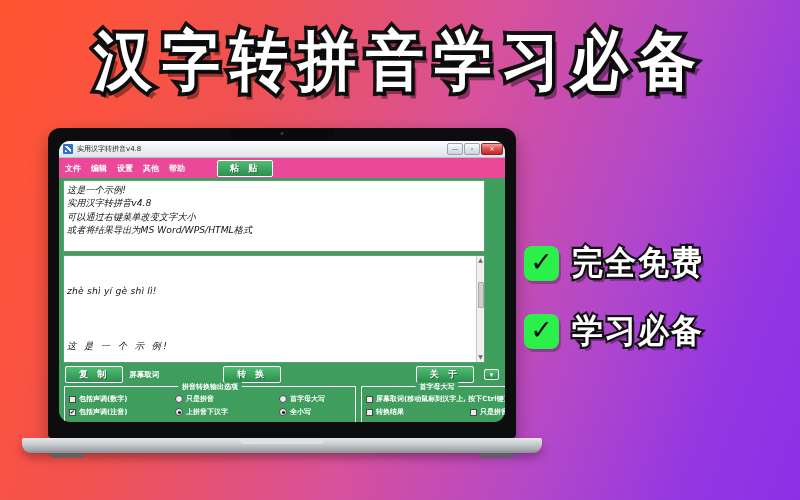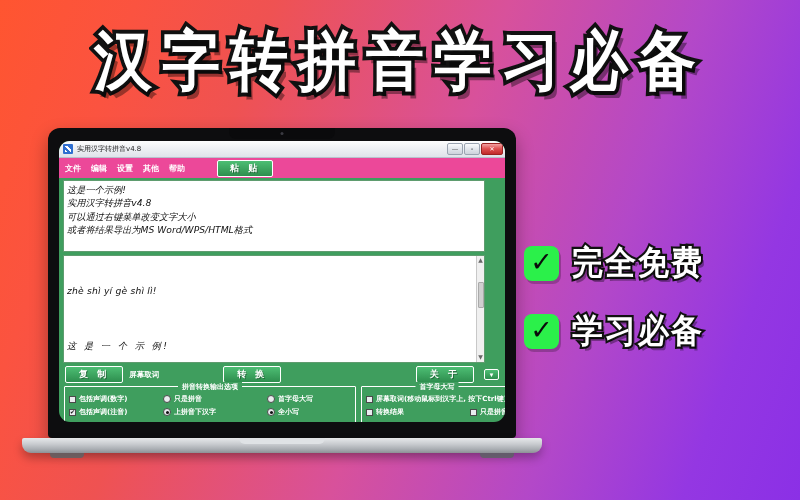--- a/index.html
+++ b/index.html
@@ -209,21 +209,21 @@
   }
   .cb.checked::after { content: "\2714"; font-size: 6px; }
   .rb {
     width: 8px; height: 8px; flex: 0 0 8px; border-radius: 50%;
     background: #e9ecef; border: 1px solid #4a4a4a;
     display: flex; align-items: center; justify-content: center;
   }
   .rb.sel::after {
     content: ""; width: 3px; height: 3px; border-radius: 50%; background: #111;
   }
-  .w1 { width: 94px; } .w2 { width: 104px; } .w3 { width: auto; }
+  .w1 { width: 106px; } .w2 { width: 104px; } .w3 { width: auto; }
   .r1 { width: 104px; } .r2 { width: auto; }
 
   
   .badges { position: absolute; left: 524px; top: 242px; }
   .badge { display: flex; align-items: center; margin-bottom: 26px; }
   .check-box {
     width: 35px; height: 35px; border-radius: 8px;
     background: #2bf04a; display: flex; align-items: center;
     justify-content: center; flex: 0 0 35px;
     box-shadow: 2px 3px 0 rgba(0,0,0,0.22);

